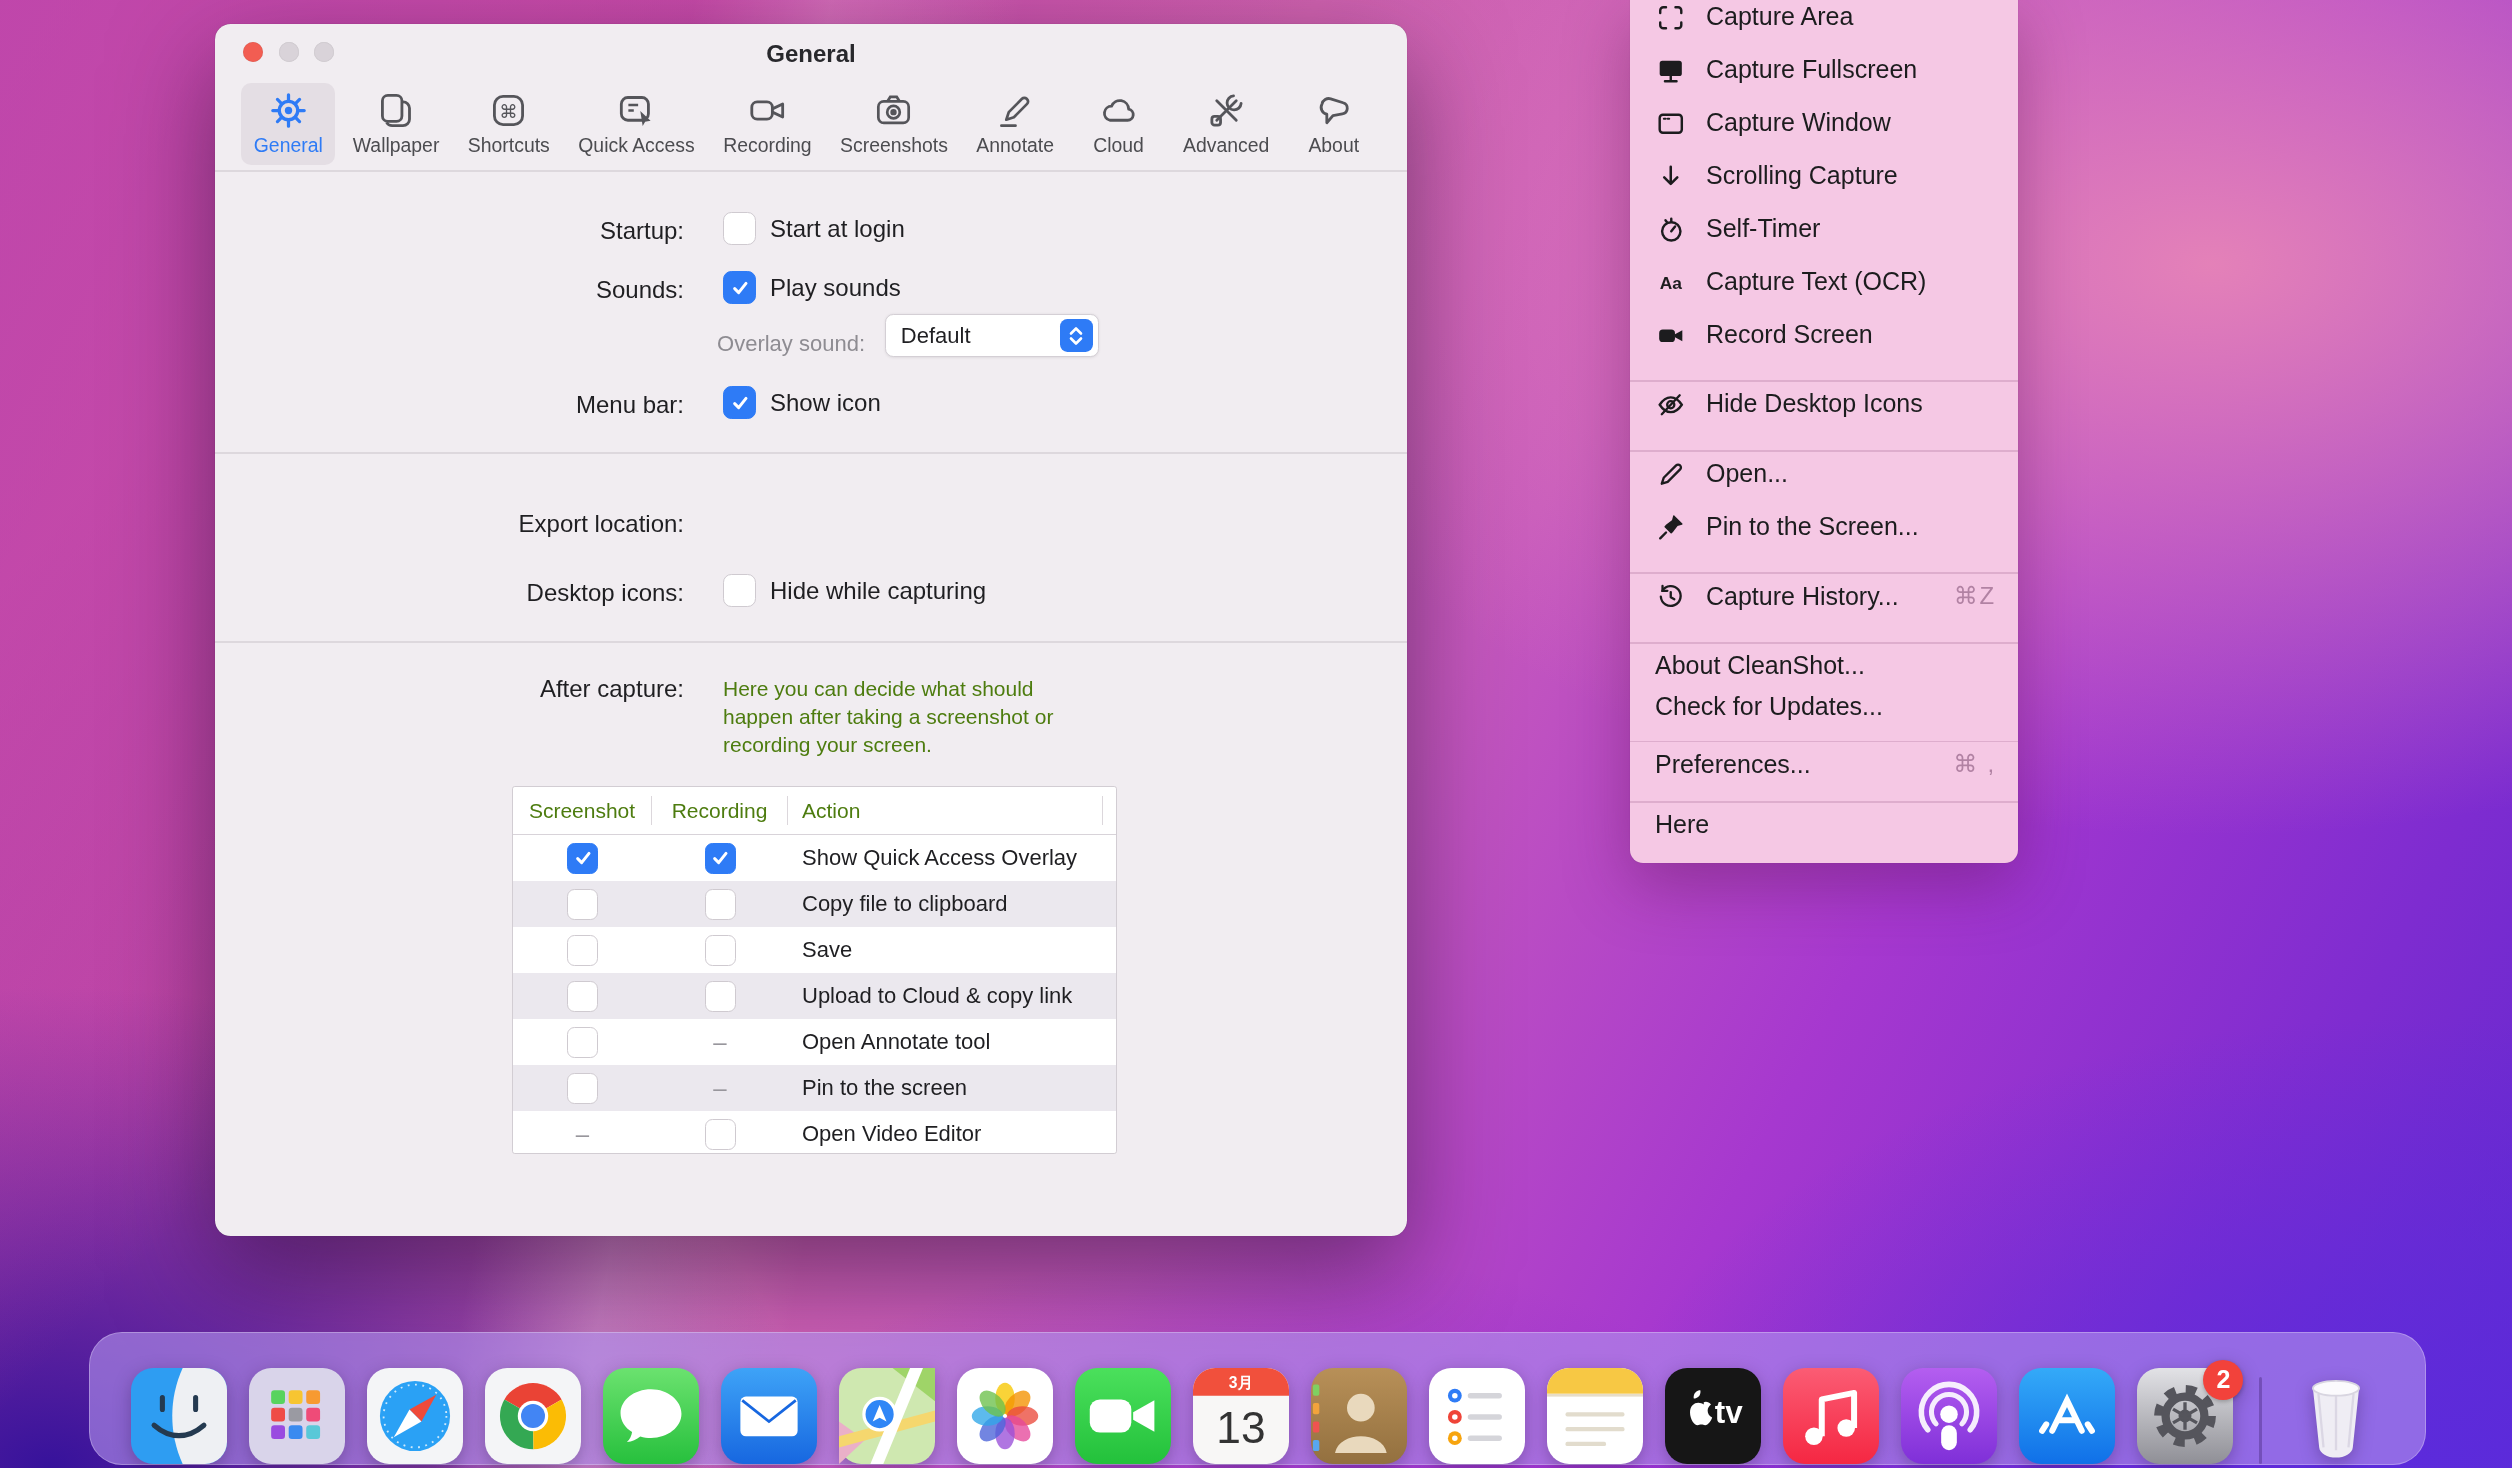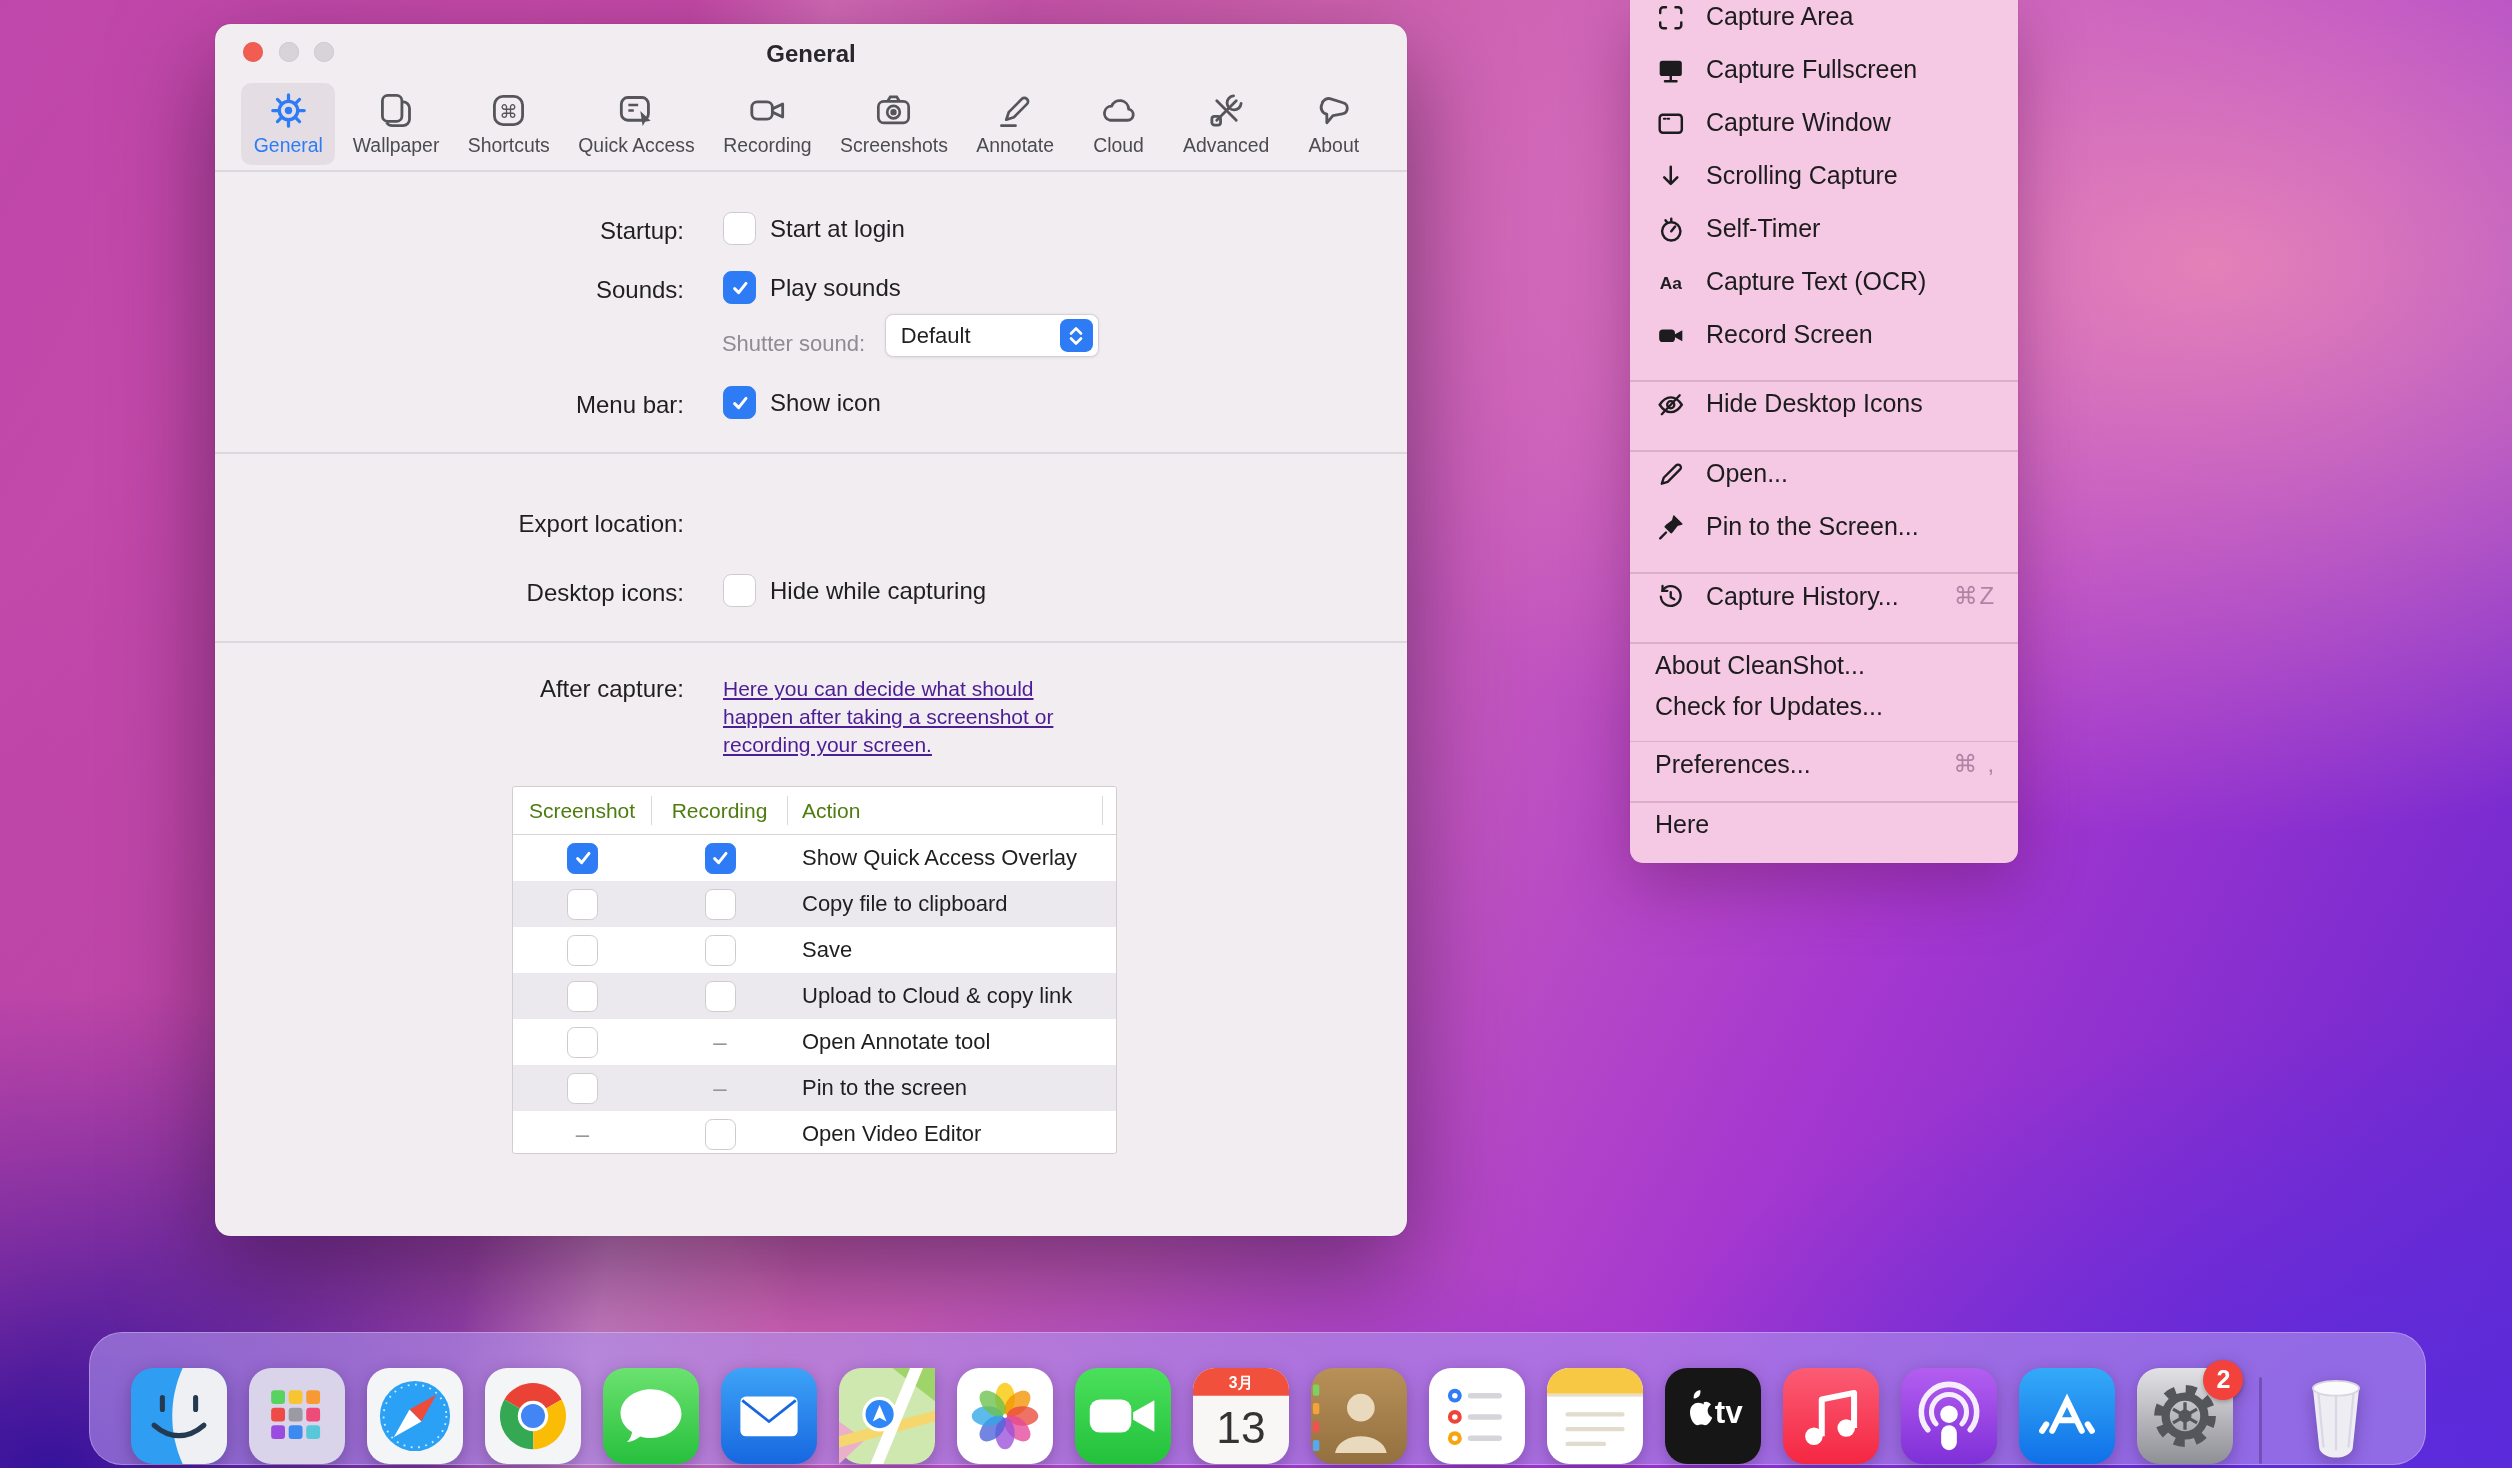--- a/index.html
+++ b/index.html
@@ -51,21 +51,21 @@
   .cb{width:33px;height:33px;border-radius:8.3px;background:#fff;border:1.8px solid #cfcad0;box-sizing:border-box;flex:none;display:flex;align-items:center;justify-content:center;}
   .cb.on{background:#2e7bf6;border-color:#2e7bf6;}
   .cb svg{width:24px;height:24px;}
   .select{display:flex;align-items:center;background:#fff;border:1.4px solid #d4cfd5;border-radius:8.3px;box-shadow:0 0.9px 2.8px rgba(0,0,0,.08);box-sizing:border-box;}
   .select .val{font-size:22px;color:#1f1f22;}
   .sel-shutter{width:214px;height:43px;margin-left:20px;padding:0 5.5px 0 14.8px;}
   .sel-shutter .stepper{margin-left:auto;width:33px;height:33px;border-radius:7.4px;background:#2e7bf6;display:flex;align-items:center;justify-content:center;}
   .sel-export{width:374px;height:48px;margin-left:39px;padding:0 13px 0 11px;}
   .sel-export .chev{margin-left:auto;}
   .folder-ic{width:31px;height:26px;margin-right:11px;flex:none;}
-  .after-desc{width:376px;margin-left:39px;font-size:21px;line-height:28px;color:#4c1d95;text-decoration:underline;}
+  .after-desc{width:376px;margin-left:39px;font-size:21px;line-height:28px;color:#4d7c0f;}
   
   .atable{position:absolute;left:297px;top:762px;width:605px;height:368px;background:#fff;border:1.4px solid #d2cdd3;border-radius:2.8px;box-sizing:border-box;overflow:hidden;}
   .ahead{display:flex;align-items:center;height:47px;border-bottom:1.4px solid #d8d3d9;}
   .ahead .hc{font-size:21px;color:#4d7c0f;}
   .hc1{width:139px;text-align:center;border-right:1.4px solid #dcd7dc;height:29.5px;line-height:29.5px;box-sizing:border-box;flex:none;}
   .hc2{width:136px;text-align:center;border-right:1.4px solid #dcd7dc;height:29.5px;line-height:29.5px;box-sizing:border-box;flex:none;}
   .hc3{padding-left:14px;flex:1;height:29.5px;line-height:29.5px;border-right:1.4px solid #dcd7dc;margin-right:13px;}
   .trow{display:flex;align-items:center;height:46px;}
   .trow.alt{background:#ebe8ee;}
   .tc1{width:139px;display:flex;justify-content:center;flex:none;}
@@ -228,21 +228,21 @@
         <span class="cb on" id="cb-sounds">
             <svg viewBox="0 0 36 36">
               <path d="M10 19l6 6 11-14" fill="none" stroke="#fff" stroke-width="4.5" stroke-linecap="round" stroke-linejoin="round"></path>
             </svg>
           </span>
         <span class="ck-label">Play sounds</span>
       </div>
     </div>
 
     <div class="frow" style="top:290px;height:43px">
-      <div class="lbl sub">Shutter sound:</div>
+      <div class="lbl sub">Overlay sound:</div>
       <div class="select sel-shutter">
         <span class="val">Default</span>
         <span class="stepper">
           <svg viewBox="0 0 24 24" width="24" height="24" fill="none" stroke="#fff" stroke-width="2.6" stroke-linecap="round" stroke-linejoin="round">
               <path d="M7 9.5L12 4.5l5 5M7 14.5l5 5 5-5"></path>
             </svg>
         </span>
       </div>
     </div>
 

